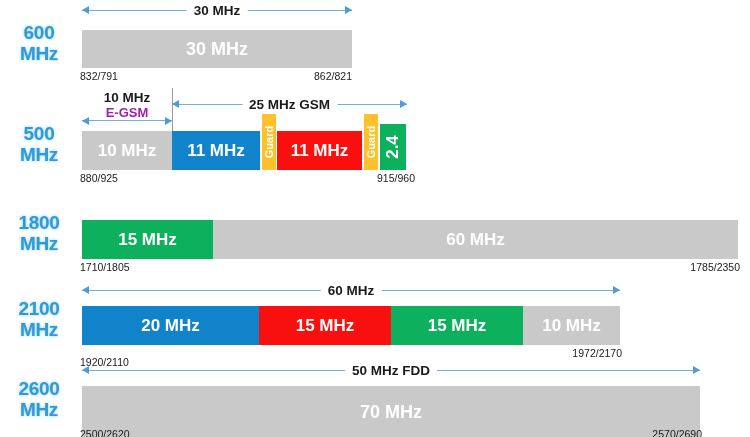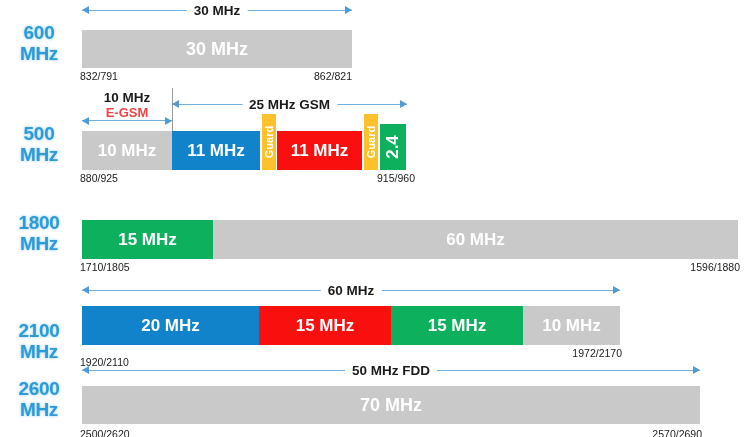--- a/index.html
+++ b/index.html
@@ -99,21 +99,21 @@
     transform: translate(-50%, -50%);
     background: #ffffff;
     padding: 0 7px;
     color: #1a1a1a;
     font-weight: bold;
     font-size: 13.5px;
     white-space: nowrap;
   }
   .dim .cap .sub {
     display: block;
-    color: #ef4444;
+    color: #a21caf;
     font-size: 13px;
     text-align: center;
     line-height: 15px;
   }
   .dim.two-line { height: 34px; }
   .dim.two-line .line,
   .dim.two-line .head { top: auto; bottom: 3px; margin-top: 0; }
   .dim.two-line .head { bottom: -1px; }
   .dim.two-line .cap  { top: 0; transform: translate(-50%, 0); }
 
@@ -197,22 +197,22 @@
       <span class="l1">1800</span>
       <span class="l2">MHz</span>
     </div>
     <div class="seg green" style="left: 82px; top: 220px; width: 131px; height: 39px; font-size: 17px;">
       <span>15 MHz</span>
     </div>
     <div class="seg gray" style="left: 213px; top: 220px; width: 525px; height: 39px; font-size: 17px;">
       <span>60 MHz</span>
     </div>
     <div class="edge" style="left: 80px; top: 261px;">1710/1805</div>
-    <div class="edge r" style="left: 620px; width: 120px; top: 261px;">1596/1880</div>
-    <div class="band-label" style="left: 2px; top: 298px; margin-top: 22px;">
+    <div class="edge r" style="left: 620px; width: 120px; top: 261px;">1785/2350</div>
+    <div class="band-label" style="left: 2px; top: 298px;">
       <span class="l1">2100</span>
       <span class="l2">MHz</span>
     </div>
     <div class="dim" style="left: 82px; top: 282px; width: 538px;">
       <div class="line left" style="width: 269px;"></div>
       <div class="line right" style="width: 269px;"></div>
       <div class="head l"></div>
       <div class="head r"></div>
       <div class="cap"><span>60 MHz</span></div>
     </div>
@@ -234,18 +234,18 @@
       <span class="l1">2600</span>
       <span class="l2">MHz</span>
     </div>
     <div class="dim" style="left: 82px; top: 362px; width: 618px;">
       <div class="line left" style="width: 309px;"></div>
       <div class="line right" style="width: 309px;"></div>
       <div class="head l"></div>
       <div class="head r"></div>
       <div class="cap"><span>50 MHz FDD</span></div>
     </div>
-    <div class="seg gray" style="left: 82px; top: 386px; width: 618px; height: 38px; font-size: 18px;">
+    <div class="seg gray" style="left: 82px; top: 386px; width: 618px; height: 52px; font-size: 18px;">
       <span>70 MHz</span>
     </div>
     <div class="edge" style="left: 80px; top: 428px;">2500/2620</div>
     <div class="edge r" style="left: 582px; width: 120px; top: 428px;">2570/2690</div>
   </div>
 
 </body></html>

